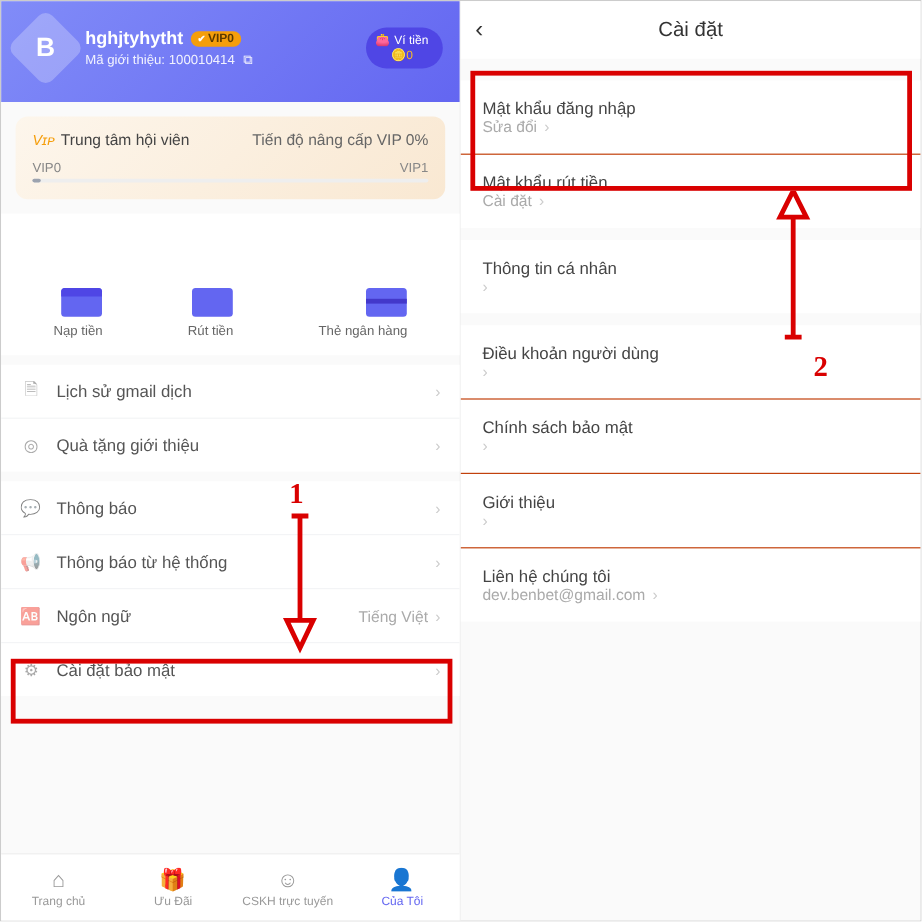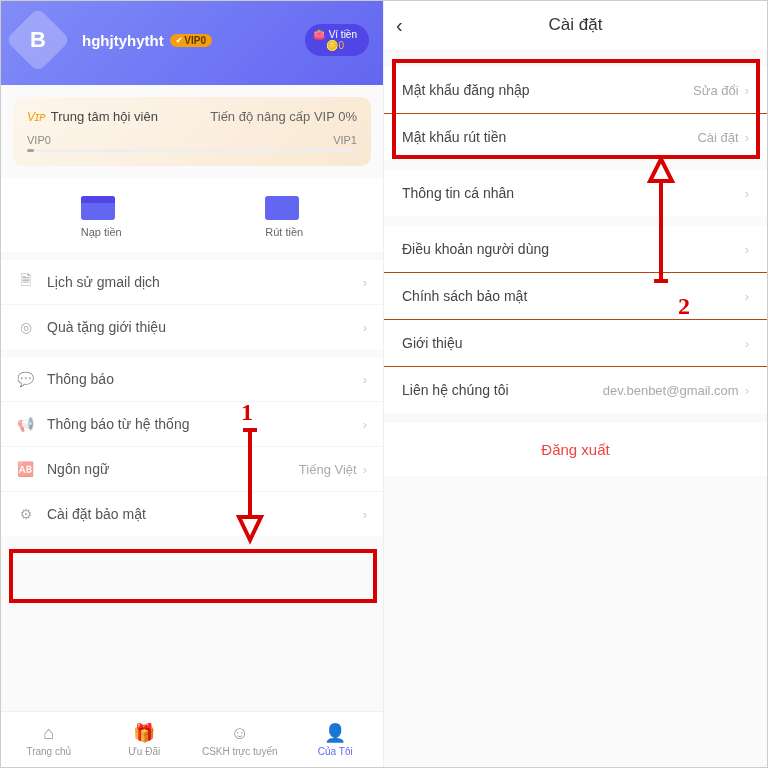--- a/index.html
+++ b/index.html
@@ -5,41 +5,41 @@
 * { margin:0; padding:0; box-sizing:border-box; }
 body { font-family:-apple-system,BlinkMacSystemFont,"Segoe UI",sans-serif; background:#fff; width:768px; height:768px; overflow:hidden; }
 .container { display:flex; width:768px; height:768px; border:1px solid #ccc; }
 .panel { width:384px; height:100%; position:relative; background:#fafafa; }
 .panel.left { border-right:1px solid #eee; }
 
 
 .profile { background:linear-gradient(135deg,#818cf8 0%,#6366f1 100%); padding:16px 14px 22px; color:#fff; display:flex; align-items:center; gap:10px; }
 .avatar { width:46px; height:46px; background:rgba(255,255,255,0.25); display:flex; align-items:center; justify-content:center; border-radius:8px; transform:rotate(45deg); }
 .avatar span { transform:rotate(-45deg); font-size:22px; font-weight:700; }
-.profile-info { flex:1;margin-left:11px; }
+.profile-info { flex:1; }
 .profile-name { font-weight:600; font-size:15px; display:flex; align-items:center; gap:6px; }
 .vip-badge { background:#f59e0b; color:#5b3a00; font-size:10px; padding:1px 6px; border-radius:8px; font-weight:600; display:inline-flex; align-items:center; gap:2px; }
 .vip-badge::before { content:"✔"; font-size:8px; color:#fff; background:#f59e0b; border-radius:50%; }
 .referral { font-size:11px; opacity:0.9; margin-top:3px; }
 .wallet { background:#4f46e5; border-radius:18px; padding:5px 12px 5px 8px; display:flex; flex-direction:column; align-items:center; }
 .wallet-top { font-size:10px; display:flex; align-items:center; gap:3px; }
 .wallet-bot { font-size:10px; color:#fbbf24; }
 
 
 .vip-card { margin:12px 12px 0; background:linear-gradient(135deg,#fdf6ec 0%,#f9e8d2 100%); border-radius:10px; padding:12px 14px 14px; }
 .vip-card-head { display:flex; align-items:center; justify-content:space-between; font-size:13px; color:#666;gap:34px; }
 .vip-card-head span:first-child { display:flex; align-items:center; gap:5px; font-weight:500; color:#444; }
 .vip-card-head span:first-child::before { content:"Vɪᴘ"; font-style:italic; color:#f59e0b; font-size:12px; }
 .vip-bar-row { display:flex; justify-content:space-between; font-size:11px; color:#888; margin-top:10px; }
 .vip-bar { height:3px; background:#eee; border-radius:2px; margin-top:3px; }
 .vip-bar-fill { height:100%; width:2%; background:#9ca3af; border-radius:2px; }
 
 
 .actions { display:flex; justify-content:space-around; padding:18px 8px 14px; background:#fff; margin:12px 0 0; }
-.action { display:flex; flex-direction:column; align-items:flex-start; gap:6px; font-size:11px; color:#666; }
+.action { display:flex; flex-direction:column; align-items:flex-end; gap:6px; font-size:11px; color:#666;margin-top:44px; }
 .action-icon { width:34px; height:24px; background:#6366f1; border-radius:3px; position:relative; }
 .action-icon.deposit::before { content:""; position:absolute; top:0; left:0; right:0; height:7px; background:#4f46e5; border-radius:3px 3px 0 0; }
 .action-icon.card::before { content:""; position:absolute; top:9px; left:0; right:0; height:4px; background:#4338ca; }
 
 
 .list-section { background:#fff; margin-top:8px; }
 .list-item { display:flex; align-items:center; padding:13px 16px; font-size:14px; color:#555; justify-content:space-between; }
 .list-item + .list-item { border-top:1px solid #f3f4f6; }
 .list-item-left { display:flex; align-items:center; gap:12px; }
 .list-icon { width:18px; height:18px; opacity:0.5; display:flex; align-items:center; justify-content:center; font-size:14px; }
@@ -48,21 +48,21 @@
 
 
 .tabbar { position:absolute; bottom:0; left:0; right:0; height:56px; background:#fff; border-top:1px solid #eee; display:flex; }
 .tab { flex:1; display:flex; flex-direction:column; align-items:center; justify-content:center; gap:2px; font-size:10px; color:#999; }
 .tab.active { color:#6366f1; }
 .tab-icon { font-size:18px; }
 
 
 .right-head { display:flex; align-items:center; justify-content:center; height:48px; font-size:17px; color:#333; font-weight:500; position:relative; background:#fff; }
 .back { position:absolute; left:12px; font-size:20px; color:#333; }
-.settings-item { display:flex; align-items:center; justify-content:space-between; padding:15px 18px; background:#fff; font-size:14px; color:#444; }
+.settings-item { display:flex; align-items:flex-start; justify-content:space-between; padding:15px 18px; background:#fff; font-size:14px; color:#444;flex-direction:column; }
 .settings-item + .settings-item { border-top:1px solid #c2410c; }
 .settings-group { margin-top:10px; }
 .settings-item .right { display:flex; align-items:center; gap:6px; color:#aaa; font-size:13px; }
 .logout { text-align:center; padding:18px; background:#fff; margin-top:10px; color:#ef4444; font-size:15px; }
 .copyright { text-align:center; font-size:11px; color:#aaa; padding:18px; }
 
 
 .annot-box { position:absolute; border:4px solid #d90000; pointer-events:none; }
 .annot-arrow { position:absolute; pointer-events:none; }
 .annot-num { position:absolute; color:#d90000; font-weight:700; font-size:24px; font-family:Georgia,serif; pointer-events:none; }
@@ -75,20 +75,24 @@
   <div class="panel left">
     <div class="profile">
       <div class="avatar">
           <span>B</span>
         </div>
       <div class="profile-info">
         <div class="profile-name">
           <span>hghjtyhytht</span>
           <span class="vip-badge">VIP0</span>
         </div>
+        <div class="referral">
+          <span>Mã giới thiệu: 100010414</span>
+          <span style="margin-left:4px;">⧉</span>
+        </div>
       </div>
       <div class="wallet">
         <div class="wallet-top">
             <span>👛</span>
             <span>Ví tiền</span>
           </div>
         <div class="wallet-bot">🪙<span>0</span></div>
       </div>
     </div>
 
@@ -107,20 +111,24 @@
     </div>
 
     <div class="actions">
       <div class="action">
         <div class="action-icon deposit"></div>
         <span>Nạp tiền</span>
       </div>
       <div class="action">
         <div class="action-icon"></div>
         <span>Rút tiền</span>
+      </div>
+      <div class="action">
+        <div class="action-icon card"></div>
+        <span>Thẻ ngân hàng</span>
       </div>
     </div>
 
     <div class="list-section">
       <div class="list-item">
         <div class="list-item-left">
             <span class="list-icon">🗎</span>
             <span>Lịch sử gmail dịch</span>
           </div>
         <span class="chev">›</span>
@@ -241,21 +249,20 @@
       </div>
       <div class="settings-item">
         <span>Liên hệ chúng tôi</span>
         <div class="right">
             <span>dev.benbet@gmail.com</span>
             <span class="chev">›</span>
           </div>
       </div>
     </div>
 
-    <div class="logout"><span>Đăng xuất</span></div>
 
     <div class="annot-box" style="left:8px; top:58px; width:368px; height:100px;"></div>
     <svg class="annot-arrow" style="left:260px; top:158px;" width="34" height="130">
       <polygon points="17,0 6,22 28,22" fill="#fff" stroke="#d90000" stroke-width="4"></polygon>
       <line x1="17" y1="22" x2="17" y2="122" stroke="#d90000" stroke-width="4"></line>
       <line x1="10" y1="122" x2="24" y2="122" stroke="#d90000" stroke-width="4"></line>
     </svg>
     <div class="annot-num" style="left:294px; top:292px;">2</div>
   </div>
 </div>

